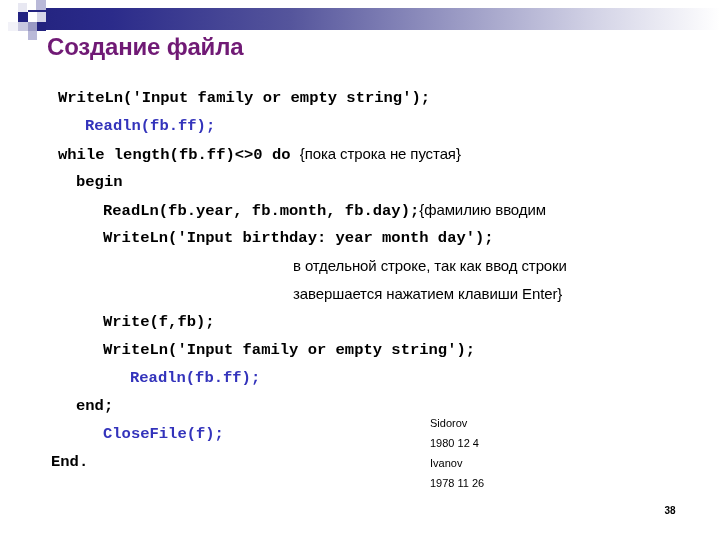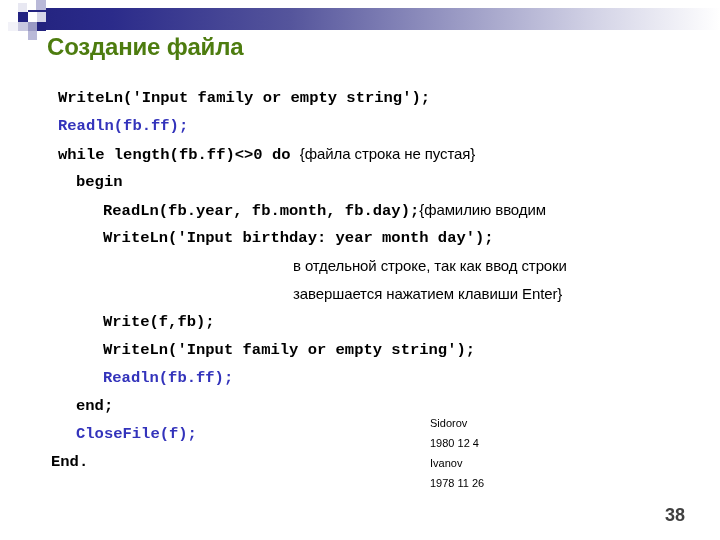--- a/index.html
+++ b/index.html
@@ -41,21 +41,21 @@
   }
 
   
   .slide-title {
     position: absolute;
     left: 47px;
     top: 33px;
     font-family: "Liberation Sans", sans-serif;
     font-size: 24px;
     font-weight: bold;
-    color: #4d7c0f;
+    color: #701a75;
     letter-spacing: -0.2px;
     white-space: nowrap;
   }
 
   
   .code-area {
     position: absolute;
     left: 8px;
     top: 84px;
     width: 720px;
@@ -70,20 +70,21 @@
     font-weight: bold;
     color: #000000;
   }
   .code-line .mono {
     font-family: "Liberation Mono", "DejaVu Sans Mono", monospace;
     font-size: 15.5px;
     font-weight: bold;
   }
   .blue {
     color: #3333bb;
+    margin-left: 27px;
   }
   .comment {
     font-family: "Liberation Sans", sans-serif;
     font-size: 15px;
     font-weight: normal;
     color: #000000;
     letter-spacing: -0.1px;
   }
   .i0  { padding-left: 43px; }
   .i1  { padding-left: 50px; }
@@ -102,25 +103,25 @@
     line-height: 20px;
   }
   .output-box div { white-space: nowrap; }
 
   
   .page-number {
     position: absolute;
     left: 655px;
     top: 505px;
     width: 30px;
-    text-align: right;
+    text-align: center;
     font-family: "Liberation Sans", sans-serif;
-    font-size: 18px;
+    font-size: 10px;
     font-weight: bold;
-    color: #404040;
+    color: #000000;
   }
 </style>
 </head>
 <body>
 
 <div class="slide">
 
   <div class="header-bar"></div>
 
   <div class="deco">
@@ -136,21 +137,21 @@
       <div class="sq" style="left: 37px; top: 22px; width: 9px; height: 9px; background: rgb(35, 35, 127);"></div>
       <div class="sq" style="left: 18px; top: 31px; width: 10px; height: 9px; background: rgb(255, 255, 255);"></div>
       <div class="sq" style="left: 28px; top: 31px; width: 9px; height: 9px; background: rgb(185, 185, 216);"></div>
     </div>
 
   <div class="slide-title">Создание файла</div>
 
   <div class="code-area">
       <div class="code-line i1"><span class="mono">WriteLn('Input family or empty string');</span></div>
       <div class="code-line i1"><span class="mono blue">Readln(fb.ff);</span></div>
-      <div class="code-line i1"><span class="mono">while length(fb.ff)&lt;&gt;0 do </span><span class="comment">{файла строка не пустая}</span></div>
+      <div class="code-line i1"><span class="mono">while length(fb.ff)&lt;&gt;0 do </span><span class="comment">{пока строка не пустая}</span></div>
       <div class="code-line i2"><span class="mono">begin</span></div>
       <div class="code-line i3"><span class="mono">ReadLn(fb.year, fb.month, fb.day);</span><span class="comment">{фамилию вводим</span></div>
       <div class="code-line i3"><span class="mono">WriteLn('Input birthday: year month day');</span></div>
       <div class="code-line cont"><span class="comment">в отдельной строке, так как ввод строки</span></div>
       <div class="code-line cont"><span class="comment">завершается нажатием клавиши Enter}</span></div>
       <div class="code-line i3"><span class="mono">Write(f,fb);</span></div>
       <div class="code-line i3"><span class="mono">WriteLn('Input family or empty string');</span></div>
       <div class="code-line i3"><span class="mono blue">Readln(fb.ff);</span></div>
       <div class="code-line i2"><span class="mono">end;</span></div>
       <div class="code-line i2"><span class="mono blue">CloseFile(f);</span></div>

